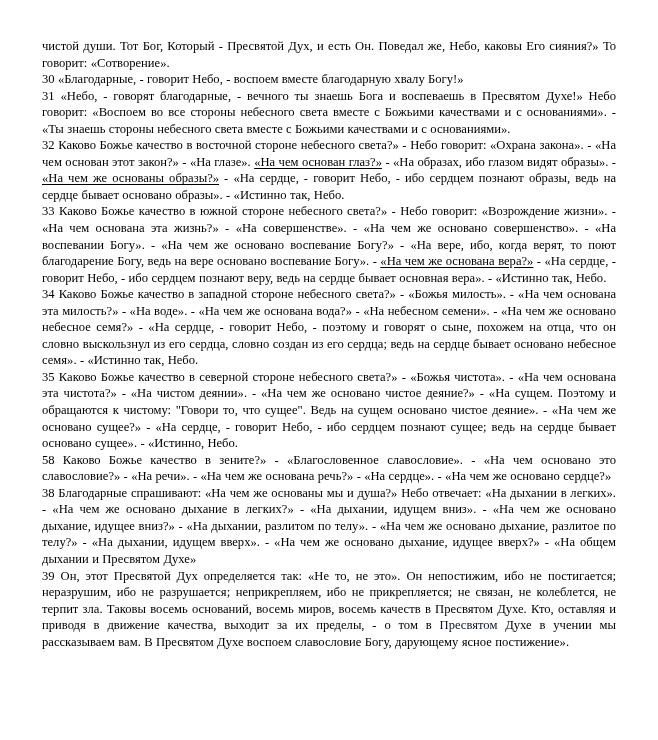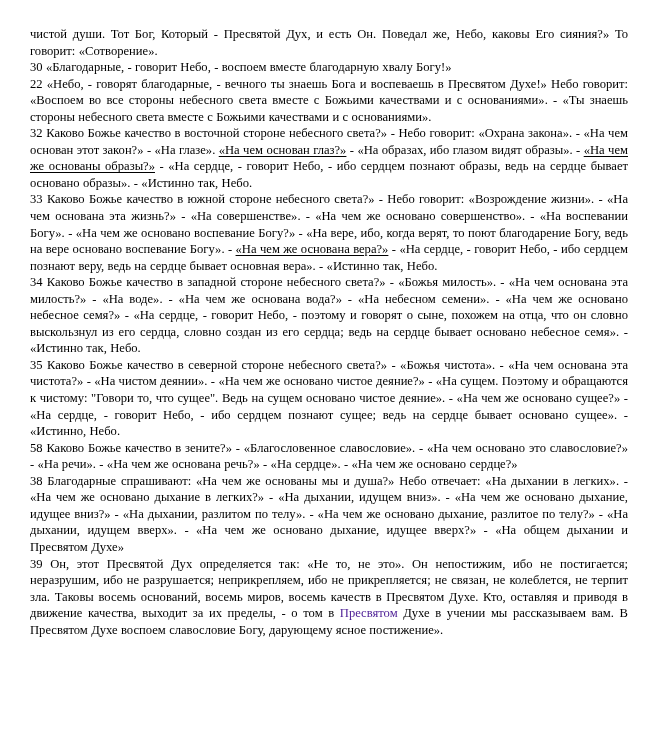--- a/index.html
+++ b/index.html
@@ -11,21 +11,21 @@
     width: 658px;
     height: 740px;
     overflow: hidden;
     font-family: "Liberation Serif", serif;
     color: #000000;
   }
   #page {
     position: relative;
     width: 658px;
     height: 740px;
-    padding: 0;
+    padding: 12px;
     box-sizing: border-box;
     background: #ffffff;
   }
   .page-body {
     padding: 26px 30px 0 30px;
     box-sizing: border-box;
   }
   .para {
     font-size: 12.6px;
     line-height: 16.55px;
@@ -37,33 +37,33 @@
   }
   .para + .para {
     margin-top: 0px;
   }
   .underline {
     text-decoration: underline;
     text-underline-offset: 1.5px;
     margin-top: 16px;
   }
   .faded {
-    color: #4c1d95;
+    color: #0f172a;
     margin-top: 36px;
   }
 </style>
 </head>
 <body>
 
 <div id="page">
   <div class="page-body">
     <div id="paragraphs">
         <div class="para"><span>чистой души. Тот Бог, Который - Пресвятой Дух, и есть Он. Поведал же, Небо, каковы Его сияния?» То говорит: «Сотворение».</span></div>
         <div class="para"><span>30 «Благодарные, - говорит Небо, - воспоем вместе благодарную хвалу Богу!»</span></div>
-        <div class="para"><span>22 «Небо, - говорят благодарные, - вечного ты знаешь Бога и воспеваешь в Пресвятом Духе!» Небо говорит: «Воспоем во все стороны небесного света вместе с Божьими качествами и с основаниями». - «Ты знаешь стороны небесного света вместе с Божьими качествами и с основаниями».</span></div>
+        <div class="para"><span>31 «Небо, - говорят благодарные, - вечного ты знаешь Бога и воспеваешь в Пресвятом Духе!» Небо говорит: «Воспоем во все стороны небесного света вместе с Божьими качествами и с основаниями». - «Ты знаешь стороны небесного света вместе с Божьими качествами и с основаниями».</span></div>
         <div class="para"><span>32 Каково Божье качество в восточной стороне небесного света?» - Небо говорит: «Охрана закона». - «На чем основан этот закон?» - «На глазе». </span><span class="underline">«На чем основан глаз?»</span><span> - «На образах, ибо глазом видят образы». - </span><span class="underline">«На чем же основаны образы?»</span><span> - «На сердце, - говорит Небо, - ибо сердцем познают образы, ведь на сердце бывает основано образы». - «Истинно так, Небо.</span></div>
         <div class="para"><span>33 Каково Божье качество в южной стороне небесного света?» - Небо говорит: «Возрождение жизни». - «На чем основана эта жизнь?» - «На совершенстве». - «На чем же основано совершенство». - «На воспевании Богу». - «На чем же основано воспевание Богу?» - «На вере, ибо, когда верят, то поют благодарение Богу, ведь на вере основано воспевание Богу». - </span><span class="underline">«На чем же основана вера?»</span><span> - «На сердце, - говорит Небо, - ибо сердцем познают веру, ведь на сердце бывает основная вера». - «Истинно так, Небо.</span></div>
         <div class="para"><span>34 Каково Божье качество в западной стороне небесного света?» - «Божья милость». - «На чем основана эта милость?» - «На воде». - «На чем же основана вода?» - «На небесном семени». - «На чем же основано небесное семя?» - «На сердце, - говорит Небо, - поэтому и говорят о сыне, похожем на отца, что он словно выскользнул из его сердца, словно создан из его сердца; ведь на сердце бывает основано небесное семя». - «Истинно так, Небо.</span></div>
         <div class="para"><span>35 Каково Божье качество в северной стороне небесного света?» - «Божья чистота». - «На чем основана эта чистота?» - «На чистом деянии». - «На чем же основано чистое деяние?» - «На сущем. Поэтому и обращаются к чистому: "Говори то, что сущее". Ведь на сущем основано чистое деяние». - «На чем же основано сущее?» - «На сердце, - говорит Небо, - ибо сердцем познают сущее; ведь на сердце бывает основано сущее». - «Истинно, Небо.</span></div>
         <div class="para"><span>58 Каково Божье качество в зените?» - «Благословенное славословие». - «На чем основано это славословие?» - «На речи». - «На чем же основана речь?» - «На сердце». - «На чем же основано сердце?»</span></div>
         <div class="para"><span>38 Благодарные спрашивают: «На чем же основаны мы и душа?» Небо отвечает: «На дыхании в легких». - «На чем же основано дыхание в легких?» - «На дыхании, идущем вниз». - «На чем же основано дыхание, идущее вниз?» - «На дыхании, разлитом по телу». - «На чем же основано дыхание, разлитое по телу?» - «На дыхании, идущем вверх». - «На чем же основано дыхание, идущее вверх?» - «На общем дыхании и Пресвятом Духе»</span></div>
         <div class="para"><span>39 Он, этот Пресвятой Дух определяется так: «Не то, не это». Он непостижим, ибо не постигается; неразрушим, ибо не разрушается; неприкрепляем, ибо не прикрепляется; не связан, не колеблется, не терпит зла. Таковы восемь оснований, восемь миров, восемь качеств в Пресвятом Духе. Кто, оставляя и приводя в движение качества, выходит за их пределы, - о том в </span><span class="faded">Пресвятом</span><span> Духе в учении мы рассказываем вам. В Пресвятом Духе воспоем славословие Богу, дарующему ясное постижение».</span></div>
       </div>
   </div>
 </div>

